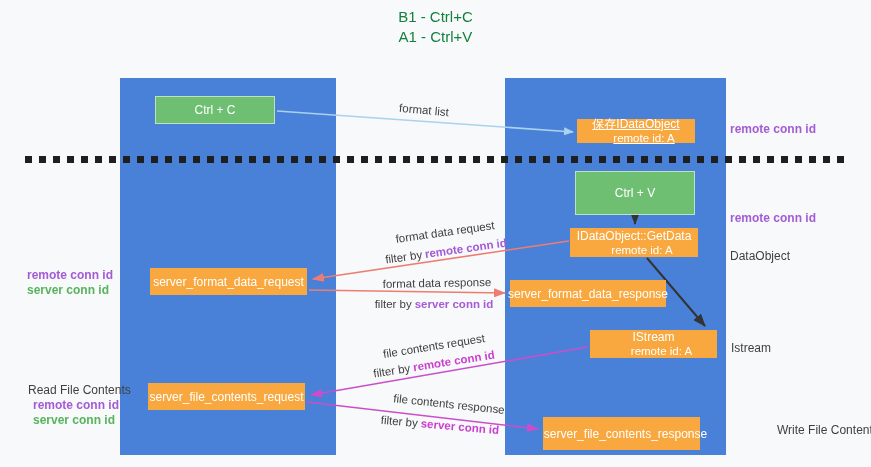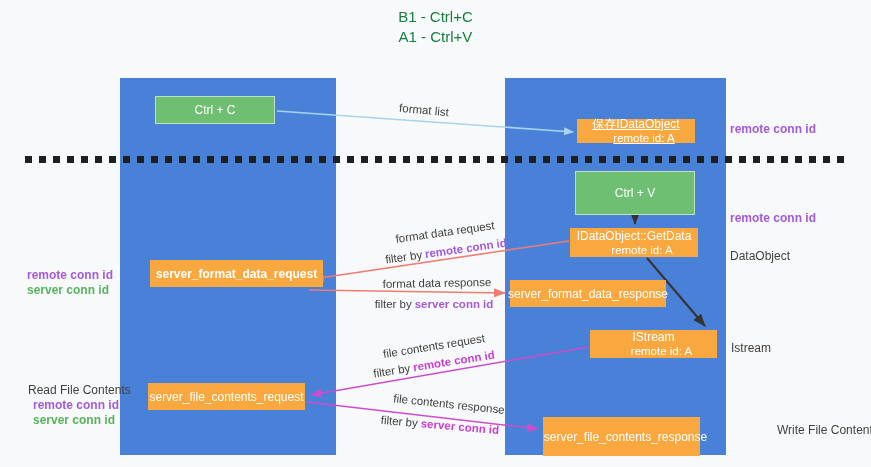--- a/index.html
+++ b/index.html
@@ -86,38 +86,38 @@
 
   <div class="box green" style="left:575px;top:171px;width:120px;height:44px;">
     <span>Ctrl + V</span>
   </div>
 
   <div class="box orange" style="left:570px;top:228px;width:128px;height:29px;">
     <span>IDataObject::GetData</span>
     <span class="l2">remote id: A</span>
   </div>
 
-  <div class="box orange" style="left:150px;top:260px;width:173px;height:27px;font-weight:bold;">
+  <div class="box orange" style="left:150px;top:268px;width:157px;height:27px;">
     <span>server_format_data_request</span>
   </div>
 
   <div class="box orange" style="left:510px;top:280px;width:156px;height:27px;">
     <span>server_format_data_response</span>
   </div>
 
   <div class="box orange" style="left:590px;top:330px;width:127px;height:28px;">
     <span>IStream</span>
     <span class="l2">remote id: A</span>
   </div>
 
   <div class="box orange" style="left:148px;top:383px;width:157px;height:27px;">
     <span>server_file_contents_request</span>
   </div>
 
-  <div class="box orange" style="left:543px;top:417px;width:157px;height:39px;padding-left:8px;">
+  <div class="box orange" style="left:543px;top:417px;width:157px;height:33px;padding-left:8px;">
     <span>server_file_contents_response</span>
   </div>
 
   <div class="arrow-label" style="left:424px;top:110px;transform:translate(-50%,-50%) rotate(5deg);">
     <span>format list</span>
   </div>
 
   <div class="arrow-label" style="left:445px;top:232px;transform:translate(-50%,-50%) rotate(-8deg);">
     <span>format data request</span>
   </div>

